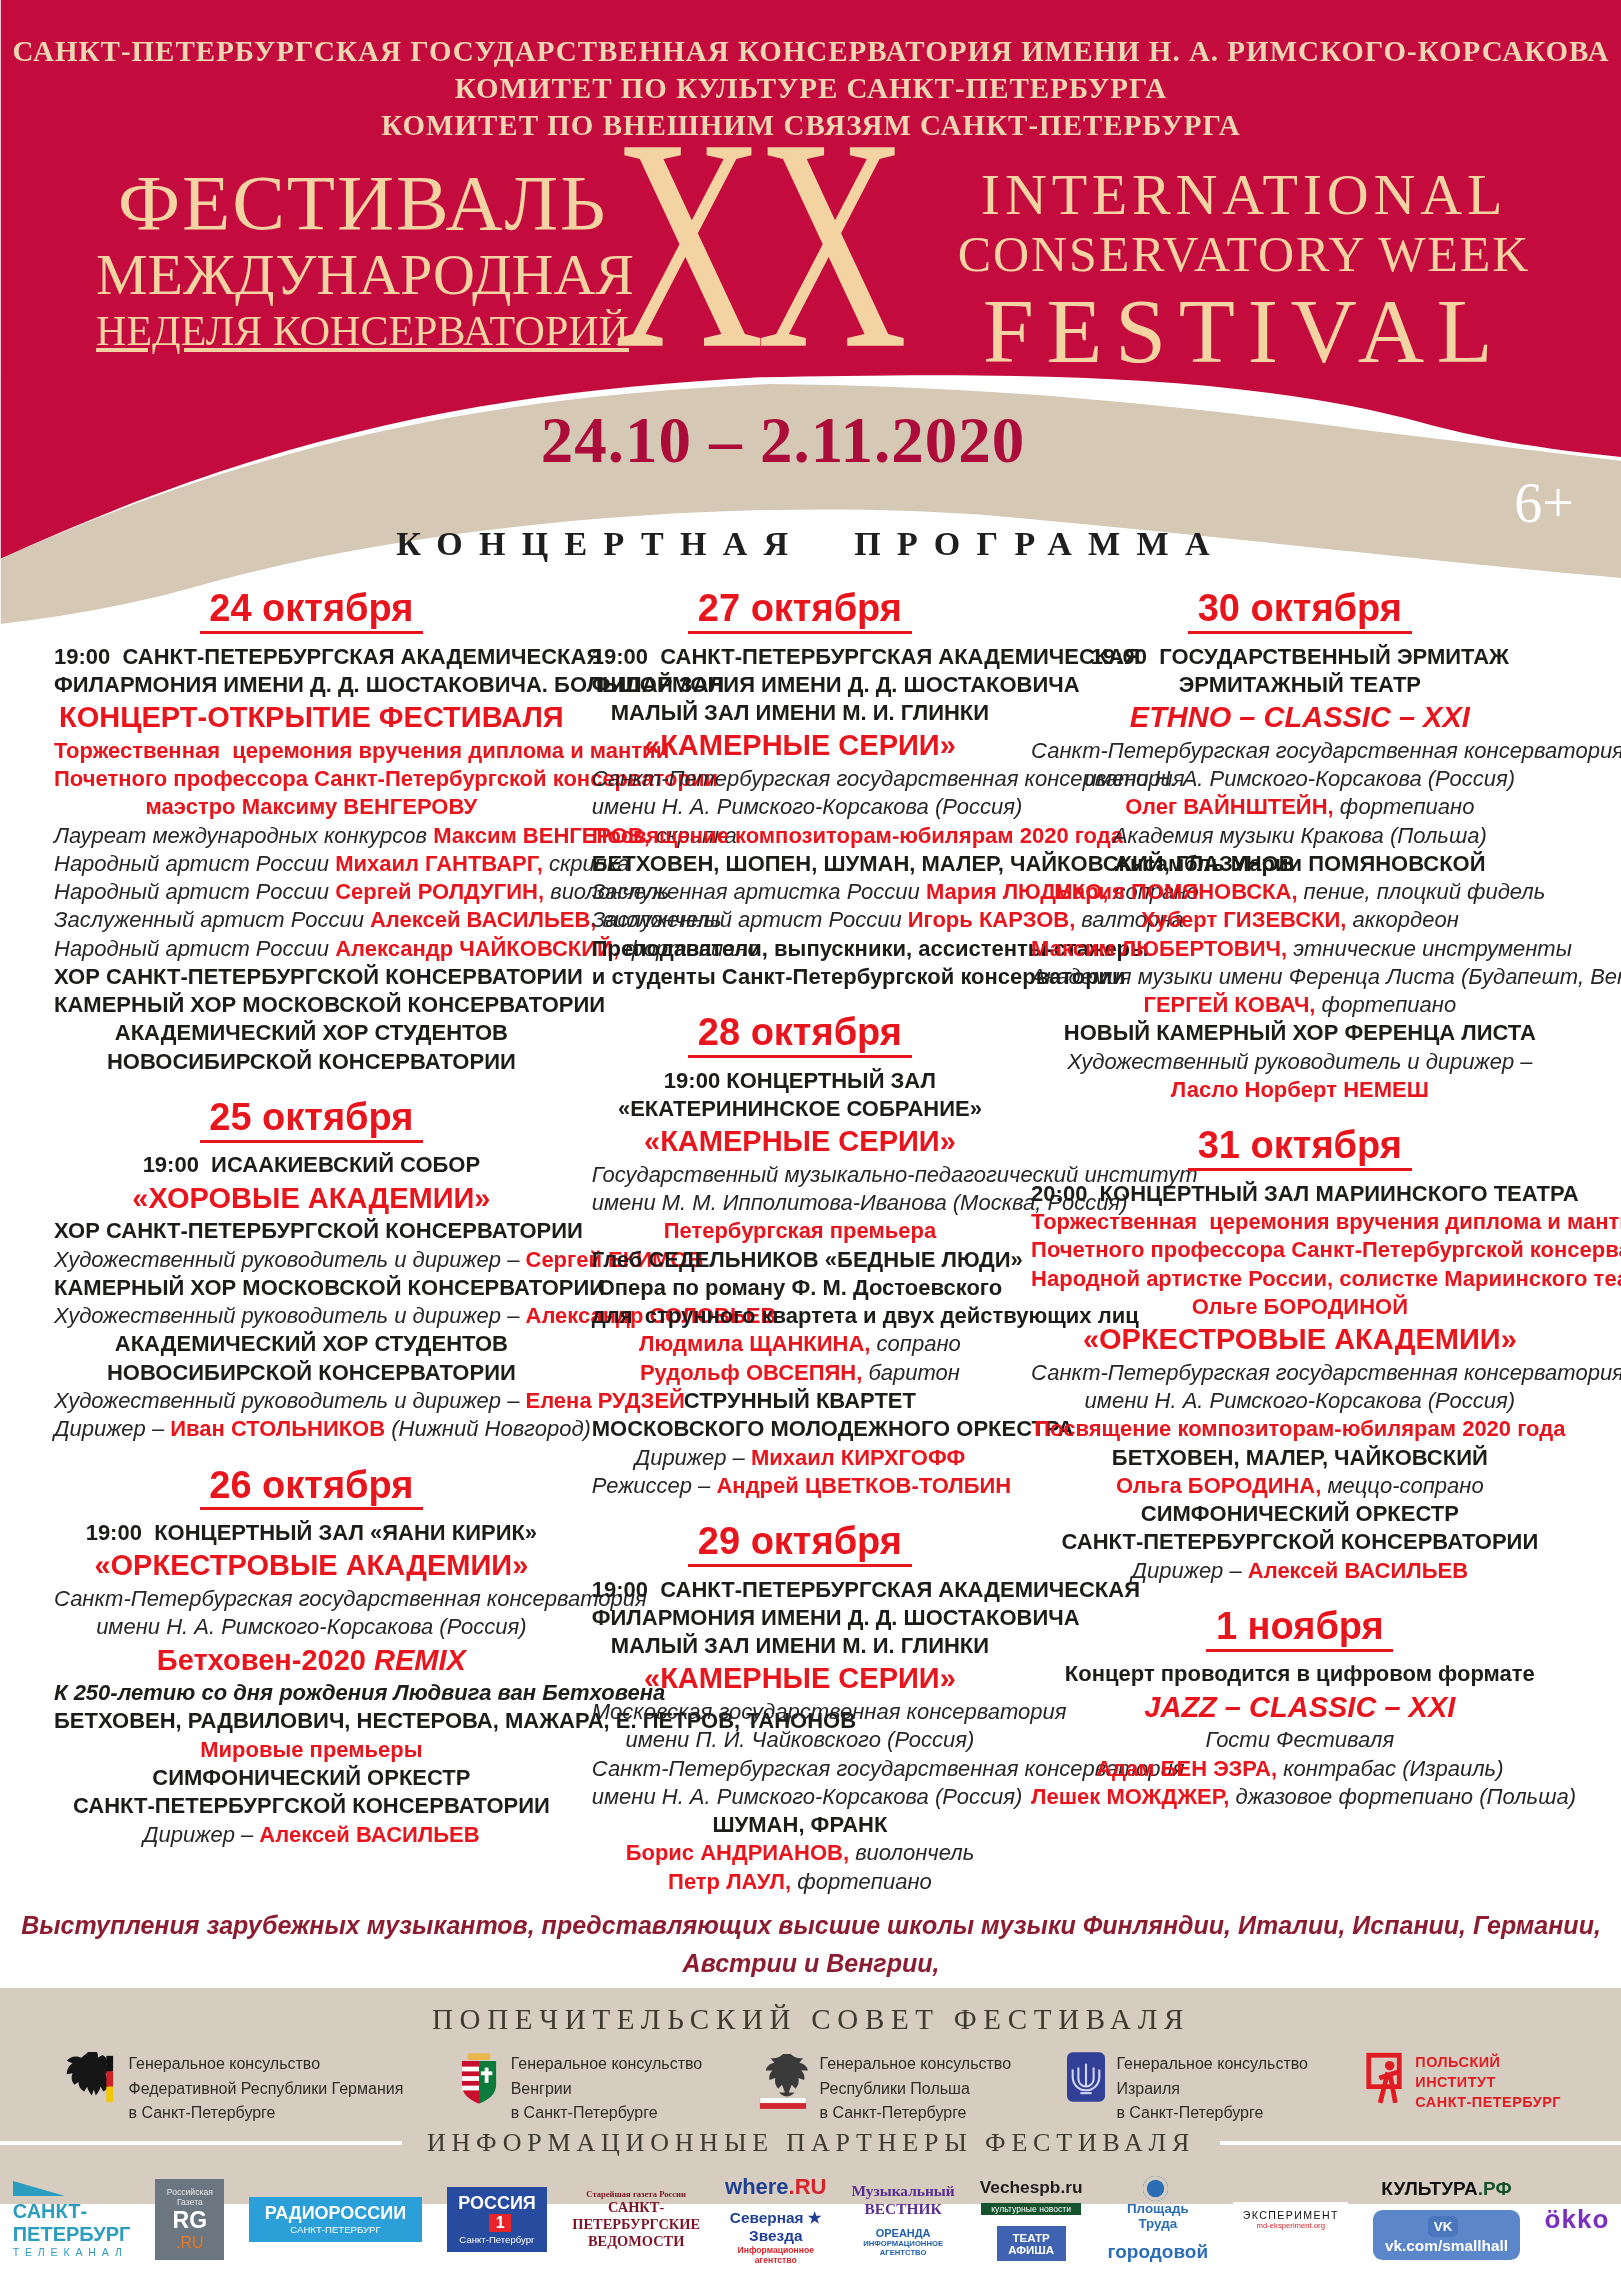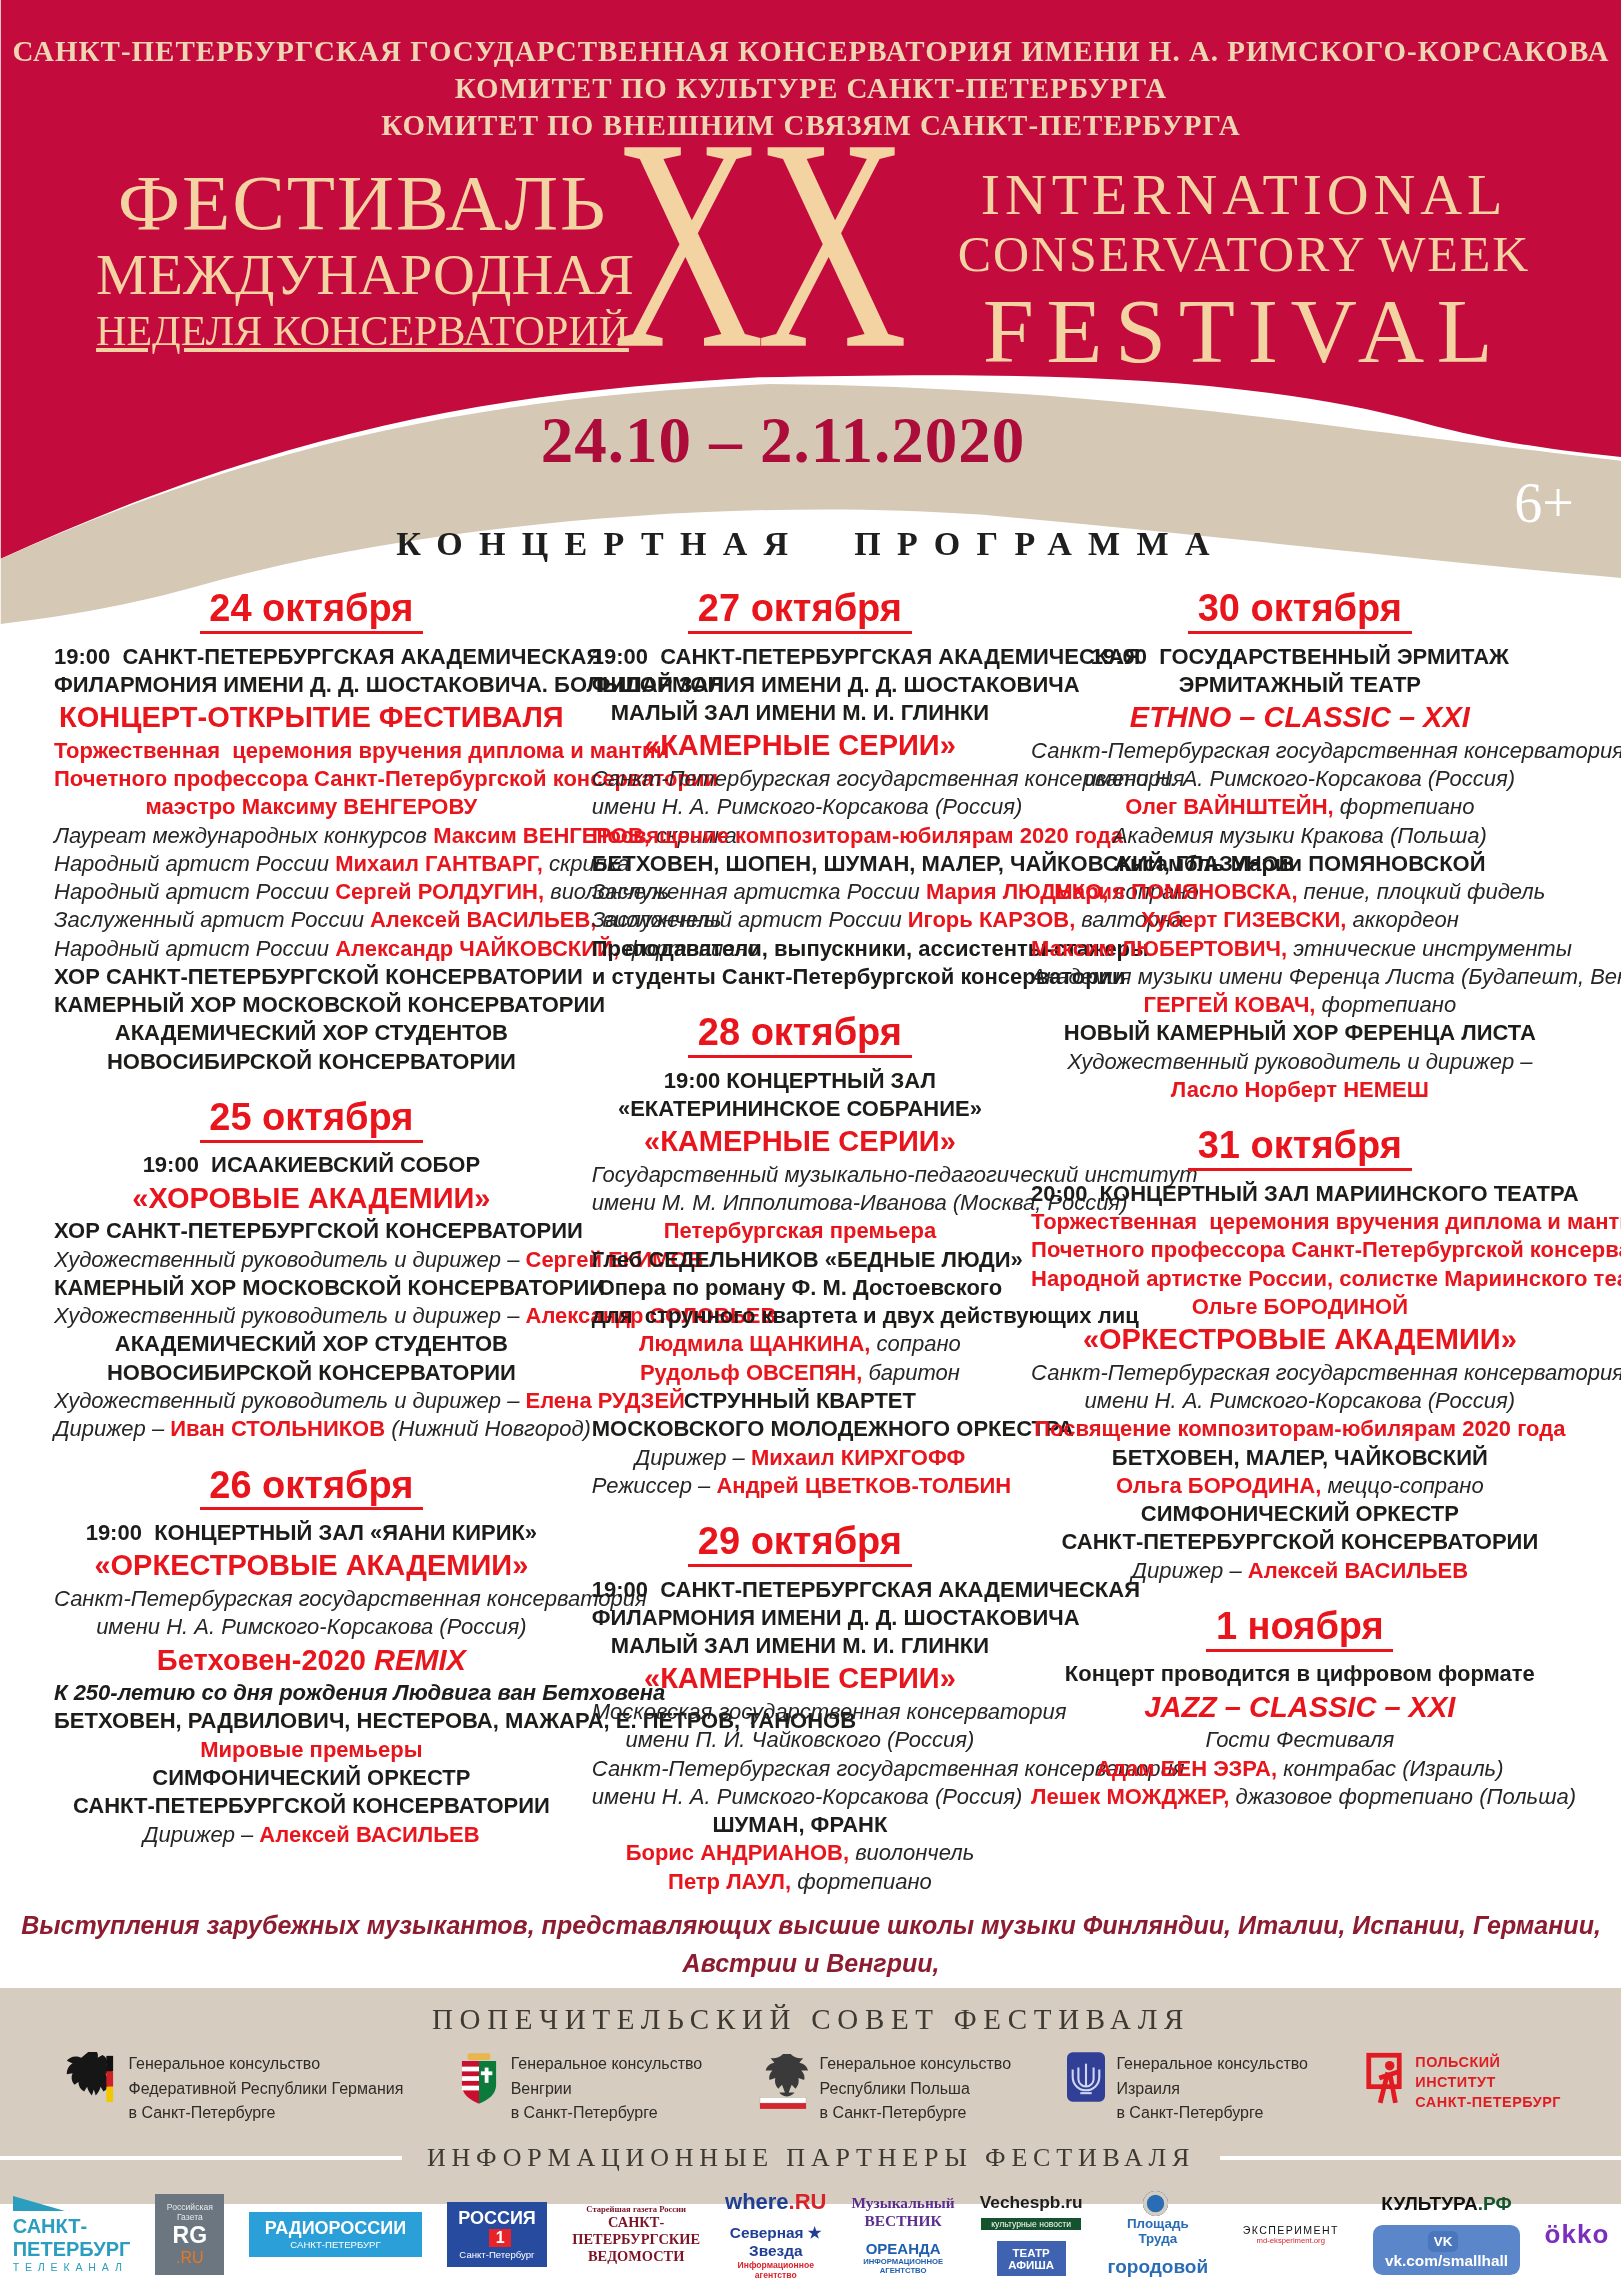--- a/index.html
+++ b/index.html
@@ -51,21 +51,21 @@
   .notes a{color:#1f4fa0;text-decoration:underline;}
   
   .band{position:absolute;left:0;top:1988px;width:100%;height:216px;background:#d6cdc0;z-index:2;}
   .band-title{text-align:center;font-family:"Liberation Serif",serif;color:#3e3a32;}
   .trustees-title{margin-top:15.4px;font-size:29px;letter-spacing:6.7px;}
   .trustee-row{display:flex;justify-content:space-between;align-items:flex-start;
                padding:15.4px 61px 0;}
   .trustee{display:flex;gap:11.5px;align-items:flex-start;}
   .trustee-text{font-size:16px;color:#2f2b26;line-height:1.55;text-align:left;}
   .trustee-text.red{color:#e11b22;font-weight:800;font-size:14.4px;line-height:1.4;letter-spacing:0.5px;}
-  .partners-title-row{display:flex;align-items:center;gap:25px;margin-top:17px;}
+  .partners-title-row{display:flex;align-items:center;gap:25px;margin-top:2px;}
   .partners-title-row::before,.partners-title-row::after{content:"";flex:1;height:3.8px;background:#ffffff;}
   .partners-title{font-size:26px;letter-spacing:5.8px;white-space:nowrap;}
   .partners-row{display:flex;justify-content:center;align-items:center;gap:25px;
                 padding:15.4px 17.3px 0;}
   .p-col{display:flex;flex-direction:column;gap:9.6px;align-items:center;}
   .partner{text-align:center;}
   .partner .top{display:block;font-size:8.6px;}
   .partner .main{display:block;}
   .partner .sub{display:block;}
   .p-spbtv{color:#2b9dbf;text-align:left;}
@@ -89,21 +89,21 @@
   .p-ved .top{color:#7b1426;}
   .p-ved .main{font-size:14.4px;}
   .p-where .main{color:#1f3f94;font-weight:800;font-size:22px;display:inline;}
   .p-where .accent{color:#d8232a;font-weight:800;font-size:22px;}
   .p-sz{color:#1f3f94;font-weight:700;}
   .p-sz .main{font-size:15.4px;}
   .p-sz .sub{font-size:8.6px;color:#d8232a;}
   .p-vestnik{color:#5b2d8e;font-family:"Liberation Serif",serif;font-weight:700;}
   .p-vestnik .main{font-size:15.4px;}
   .p-oreanda{color:#1f5fae;font-weight:800;}
-  .p-oreanda .main{font-size:15px;}
+  .p-oreanda .main{font-size:11px;}
   .p-oreanda .sub{font-size:7.7px;}
   .p-veche .main{font-size:17.3px;font-weight:700;color:#1d1d1d;}
   .p-veche .sub{font-size:8.6px;background:#14532d;color:#fff;padding:1px 10px;display:inline-block;}
   .p-teatr{background:#3f63b0;color:#fff;padding:5.8px 11.5px;}
   .p-teatr .main{font-size:11.5px;font-weight:700;}
   .p-teatr .sub{font-size:11.5px;font-weight:700;}
   .p-ploshad{color:#2a6db5;font-weight:700;}
   .p-ploshad .main{font-size:13.4px;}
   .icon-ploshad-emblem{display:inline-block;width:25px;height:25px;border-radius:50%;
       background:#2a6db5;box-shadow:inset 0 0 0 3.8px #d6cdc0, inset 0 0 0 7.7px #2a6db5;

